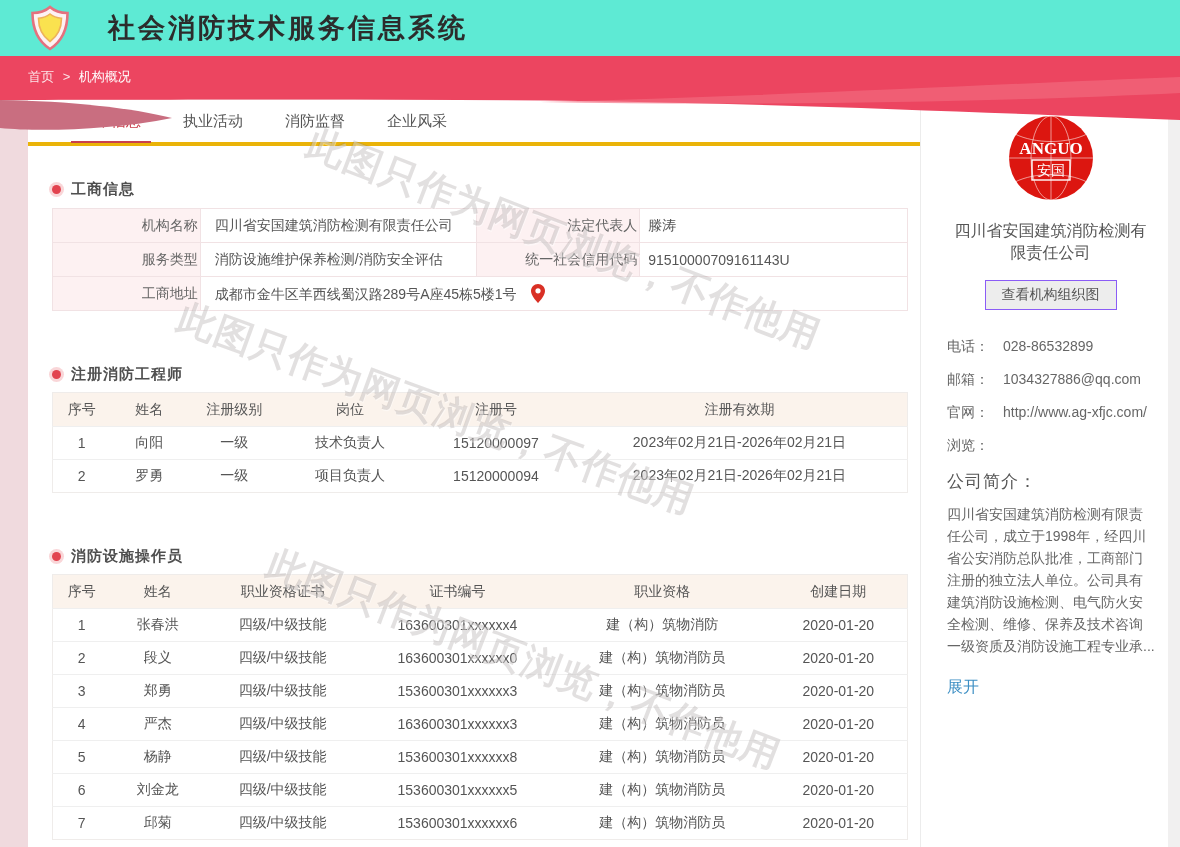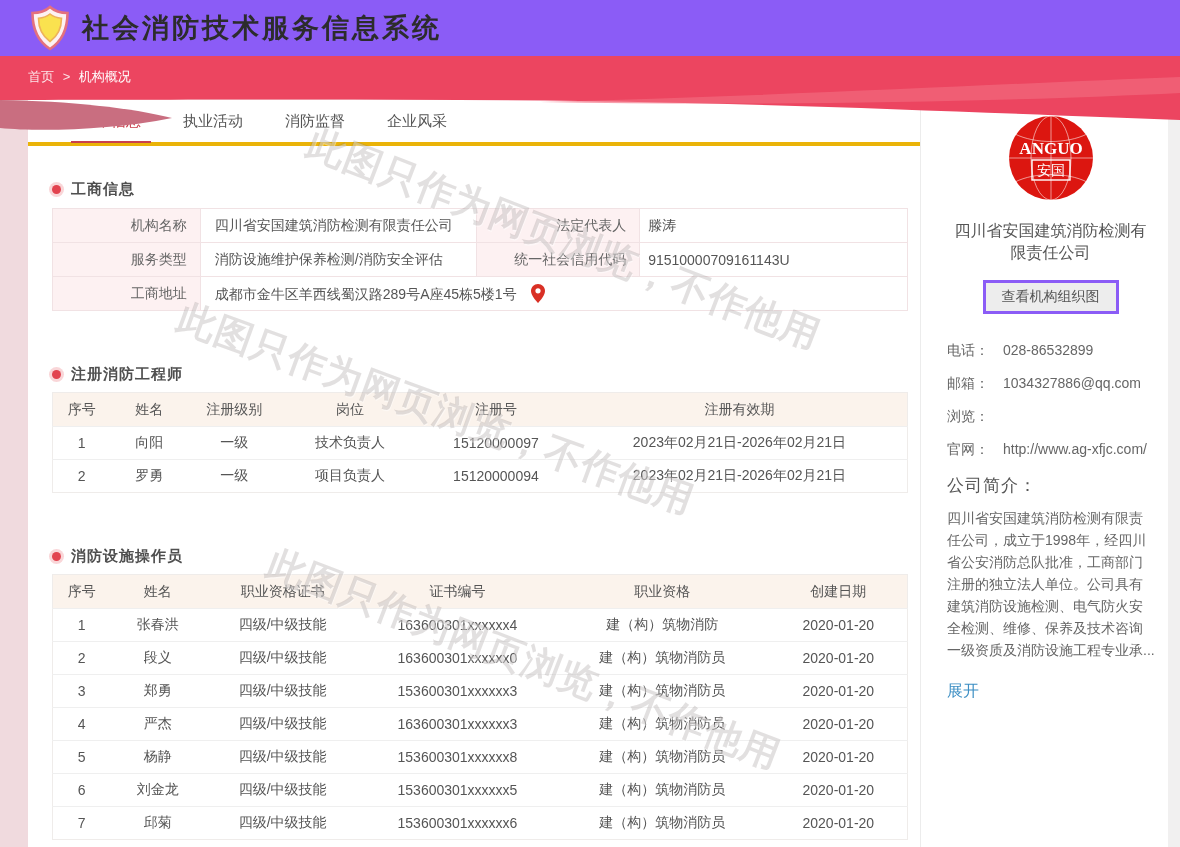--- a/index.html
+++ b/index.html
@@ -2,21 +2,21 @@
 <html><head>
 <meta charset="utf-8">
 <style>
   * { margin:0; padding:0; box-sizing:border-box; }
   html,body { width:1180px; height:847px; overflow:hidden;
     font-family:"Liberation Sans","DejaVu Sans",sans-serif; background:#f0dade; }
   .stage { position:relative; width:1180px; height:847px; }
 
   
   .topbar { position:absolute; left:0; top:0; width:1180px; height:56px;
-    background:#8b5cf6; z-index:2; display:flex; align-items:center; }
+    background:#5eead4; z-index:2; display:flex; align-items:center;gap:26px; }
   .logo-shield { margin-left:28px; width:44px; height:46px; }
   .site-title { margin-left:10px; font-family:"Liberation Serif","DejaVu Serif",serif;
     font-weight:bold; font-size:27px; color:#2c2c2c; letter-spacing:3px; }
 
   
   .banner { position:absolute; left:0; top:56px; width:1180px; height:84px; z-index:3; pointer-events:none; }
   .breadcrumb { position:absolute; left:28px; top:68px; z-index:4; font-size:13px; color:#fff; }
   .breadcrumb .home { color:rgba(255,255,255,.85); cursor:pointer; }
   .breadcrumb .sep { margin:0 5px; color:rgba(255,255,255,.85); }
 
@@ -39,38 +39,38 @@
   .section-head { display:flex; align-items:center; }
   .sec1 { margin-top:34px; } .sec2 { margin-top:54px; } .sec3 { margin-top:54px; }
   .dot { width:9px; height:9px; border-radius:50%; background:#e2434f;
     box-shadow:0 0 0 3px rgba(226,67,79,.22); margin-right:10px; }
   .section-title { font-size:15px; color:#4f4f4f; font-weight:bold; letter-spacing:1px; }
 
   
   table { border-collapse:collapse; }
   .info-table { width:856px; margin-top:9px; font-size:14px; }
   .info-table td { border:1px solid #f1e2e4; height:34px; }
-  .info-table td.lab { background:#fdf1f2; color:#666; text-align:right; padding-right:13px; width:148px; }
+  .info-table td.lab { background:#fdf1f2; color:#666; text-align:right; padding-right:2px; width:148px; }
   .info-table td.lab2 { width:163px; }
   .info-table td.val { color:#555; padding-left:14px; width:277px; }
   .info-table td.val2 { color:#555; padding-left:8px; width:268px; }
   .pin { vertical-align:-4px; margin-left:10px; cursor:pointer; }
 
   
   .list-table { width:856px; margin-top:8px; font-size:14px; border:1px solid #efecea; }
   .list-table th { background:#fbf3ec; color:#555; font-weight:normal; height:34px; }
   .list-table td { color:#555; height:33px; text-align:center; border-top:1px solid #efefef; }
 
   
   .logo-wrap { margin-top:16px; display:flex; justify-content:center; }
   .brand-logo { width:84px; height:84px; }
   .company-name { margin:20px auto 0; max-width:196px; text-align:center;
     font-size:16px; color:#555; line-height:22px; }
   .org-btn-row { margin-top:16px; display:flex; justify-content:center; }
-  .org-btn { background:#ededed; border:3px solid #8b5cf6; color:#555; font-size:14px;
+  .org-btn { background:#ededed; border:1px solid #8b5cf6; color:#555; font-size:14px;
     padding:5px 16px; cursor:pointer; font-family:inherit; }
   .contacts { margin-top:26px; }
   .contact-row { display:flex; font-size:14px; color:#666; margin-bottom:12px; line-height:21px; }
   .contact-row .clab { width:56px; flex:none; }
   .contact-row .cval { width:170px; word-break:break-all; }
   .intro-title { margin-top:14px; font-size:17px; color:#555; letter-spacing:1px; }
   .intro-text { margin-top:10px; width:208px; font-size:14px; color:#666; line-height:22px; text-align:left; }
   .expand-link { display:inline-block; margin-top:20px; font-size:16px; color:#3d8fc4; cursor:pointer; }
 
   
@@ -301,26 +301,26 @@
       <div class="contacts">
         <div class="contact-row">
           <span class="clab">电话：</span>
           <span class="cval">028-86532899</span>
         </div>
         <div class="contact-row">
           <span class="clab">邮箱：</span>
           <span class="cval">1034327886@qq.com</span>
         </div>
         <div class="contact-row">
+          <span class="clab">官网：</span>
+          <span class="cval">http://www.ag-xfjc.com/</span>
+        </div>
+        <div class="contact-row">
           <span class="clab">浏览：</span>
           <span class="cval"></span>
-        </div>
-        <div class="contact-row">
-          <span class="clab">官网：</span>
-          <span class="cval">http://www.ag-xfjc.com/</span>
         </div>
       </div>
       <div class="intro-title">公司简介：</div>
       <div class="intro-text">四川省安国建筑消防检测有限责任公司，成立于1998年，经四川省公安消防总队批准，工商部门注册的独立法人单位。公司具有建筑消防设施检测、电气防火安全检测、维修、保养及技术咨询一级资质及消防设施工程专业承...</div>
       <span class="expand-link">展开</span>
     </div>
   </div>
 
   <div class="wm wm1">此图只作为网页浏览，不作他用</div>
   <div class="wm wm2">此图只作为网页浏览，不作他用</div>

